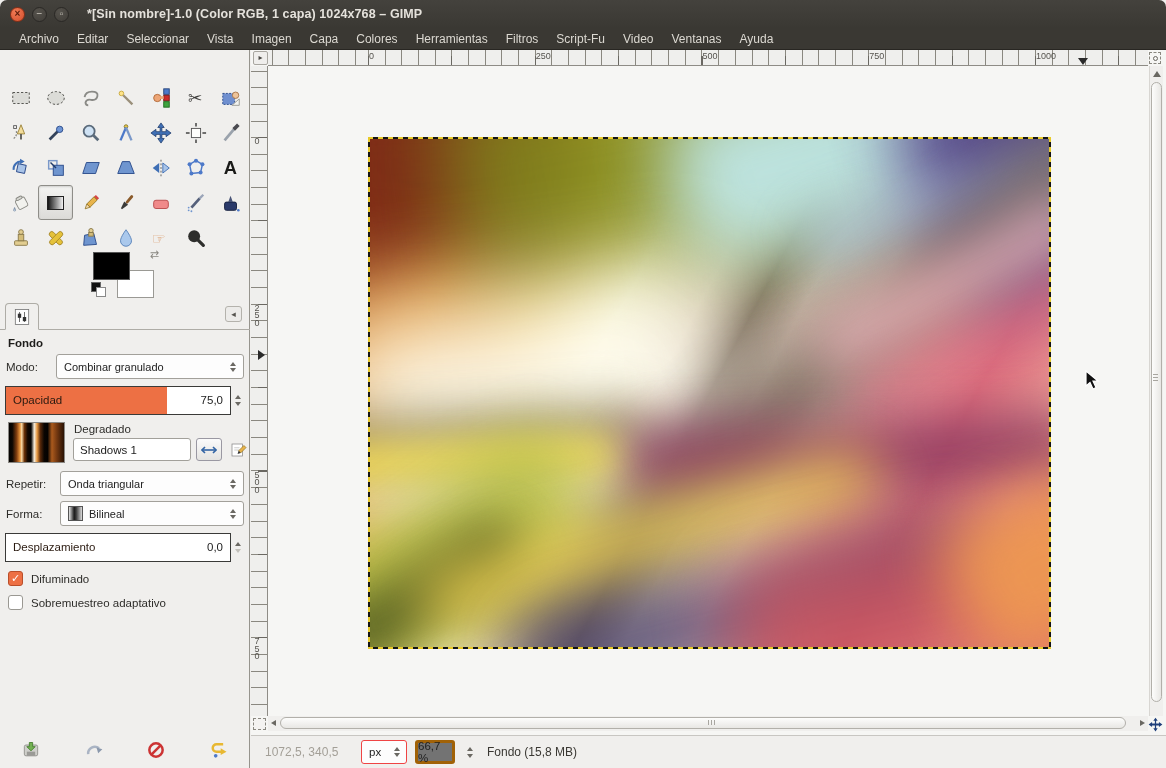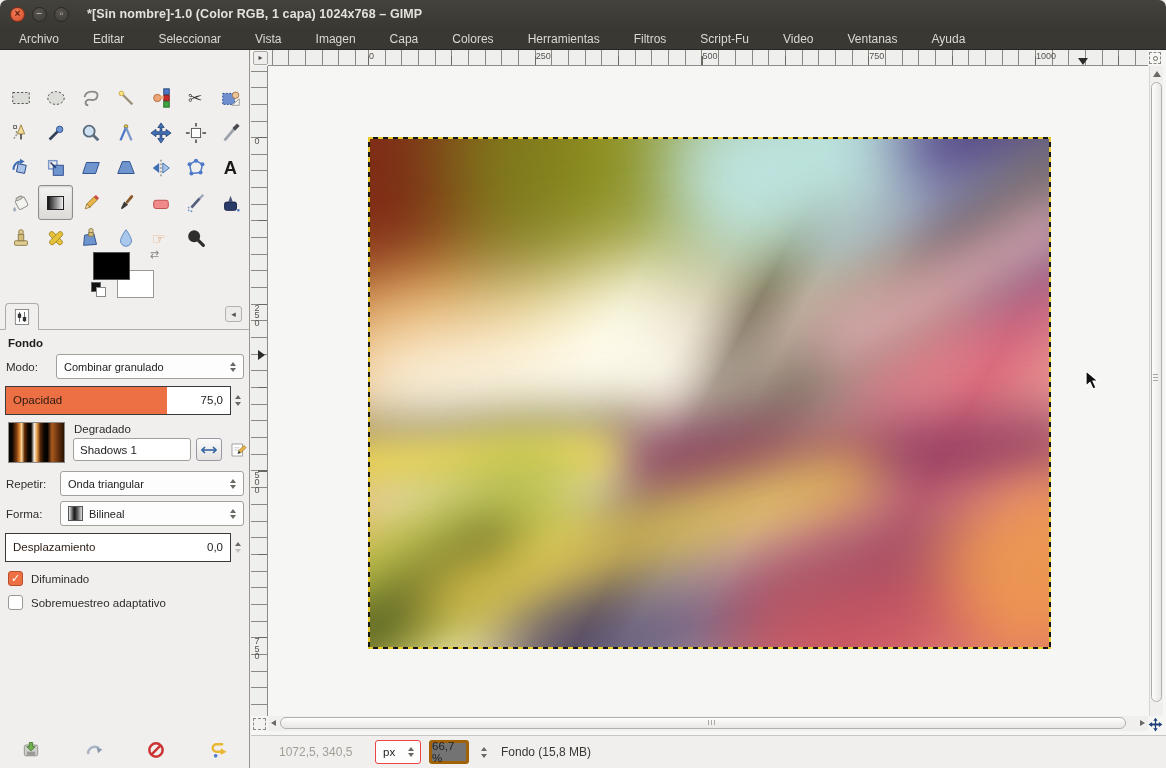--- a/index.html
+++ b/index.html
@@ -7,21 +7,21 @@
   .window{position:relative;width:1166px;height:768px;overflow:hidden;background:#f0efed;}
 
   
   .titlebar{position:absolute;left:0;top:0;width:100%;height:28px;background:linear-gradient(#44423d,#3a3833);border-radius:7px 7px 0 0;display:flex;align-items:center;}
   .winbtns{display:flex;gap:7px;margin-left:10px;}
   .wbtn{width:15px;height:15px;border-radius:50%;display:flex;align-items:center;justify-content:center;font-size:10px;line-height:1;color:#cfcbc2;background:radial-gradient(circle at 35% 30%,#55524c,#403d38);border:1px solid #2a2825;cursor:pointer;}
   .wbtn.close{background:radial-gradient(circle at 35% 30%,#f07a54,#d34f2e);border:1px solid #8a2f16;color:#5a1c0c;font-weight:bold;}
   .title{color:#e5e2dc;font-size:12.5px;font-weight:bold;margin-left:18px;letter-spacing:.1px;}
 
   
-  .menubar{position:absolute;left:0;top:28px;width:100%;height:22px;background:#3a3833;display:flex;align-items:center;padding-left:10px;gap:16px;border-bottom:1px solid #282622;}
+  .menubar{position:absolute;left:0;top:28px;width:100%;height:22px;background:#3a3833;display:flex;align-items:center;padding-left:10px;gap:0;border-bottom:1px solid #282622;}
   .menu-item{color:#dcd9d2;font-size:12px;padding:3px 9px;cursor:pointer;}
 
   
   .leftpanel{position:absolute;left:0;top:50px;width:250px;height:718px;background:#f0efed;border-right:1px solid #96948d;}
   .toolbox{position:absolute;left:3px;top:30px;width:245px;display:grid;grid-template-columns:repeat(7,35px);grid-auto-rows:35px;}
   .tool{display:flex;align-items:center;justify-content:center;border-radius:3px;cursor:pointer;}
   .tool svg{display:block;}
   .tool.selected{background:linear-gradient(#f4f4f2,#dcdbd8);border:1px solid #8e8d88;box-shadow:inset 0 1px 2px rgba(0,0,0,.15);}
   .blend-chip{width:17px;height:14px;border:1px solid #222;background:linear-gradient(90deg,#161616,#f2f2f2);}
 
@@ -108,21 +108,21 @@
   .harrow-l{position:absolute;left:3px;top:4px;width:0;height:0;border-top:3.5px solid transparent;border-bottom:3.5px solid transparent;border-right:5px solid #6a6862;}
   .harrow-r{position:absolute;right:3px;top:4px;width:0;height:0;border-top:3.5px solid transparent;border-bottom:3.5px solid transparent;border-left:5px solid #6a6862;}
   .hgrip{position:absolute;left:50%;top:4px;display:flex;gap:2px;}
   .hgrip span{display:block;width:1px;height:5px;background:#a8a6a0;}
   .qmask{position:absolute;left:2px;top:668px;width:13px;height:12px;border:1px dashed #8a8880;background:#f4f3f1;padding:0;cursor:pointer;}
   .zoomfollow{position:absolute;right:5px;top:2px;width:12px;height:12px;border:1px dashed #8a8880;display:flex;align-items:center;justify-content:center;cursor:pointer;}
   .zoomfollow i{width:5px;height:5px;border:1px solid #6a6862;border-radius:50%;display:block;}
   .navbtn{position:absolute;right:3px;top:667px;width:15px;height:15px;border:none;background:transparent;padding:0;cursor:pointer;}
 
   
-  .statusbar{position:absolute;left:251px;top:735px;width:915px;height:33px;background:#f0efed;border-top:1px solid #c8c6c2;display:flex;align-items:center;padding-left:28px;gap:8px;font-size:12px;}
+  .statusbar{position:absolute;left:251px;top:735px;width:915px;height:33px;background:#f0efed;border-top:1px solid #c8c6c2;display:flex;align-items:center;padding-left:14px;gap:8px;font-size:12px;}
   .pos-label{color:#a39f97;min-width:88px;}
   .unit-combo{width:46px;height:24px;background:#fdfdfd;border:1px solid #ef4444;border-radius:3px;display:flex;align-items:center;padding:0 3px 0 7px;cursor:pointer;}
   .unit-combo .cval{flex:1;font-size:11.5px;color:#222;}
   .zoom-box{width:40px;height:24px;background:#737373;border:3px solid #a16207;border-radius:3px;display:flex;align-items:center;justify-content:flex-end;padding-right:5px;font-size:11.5px;color:#222;}
   .zoom-spin{width:14px;height:24px;display:flex;flex-direction:column;justify-content:center;gap:3px;align-items:center;}
   .status-msg{color:#3a3833;margin-left:2px;}
 </style>
 </head>
 <body>
 

